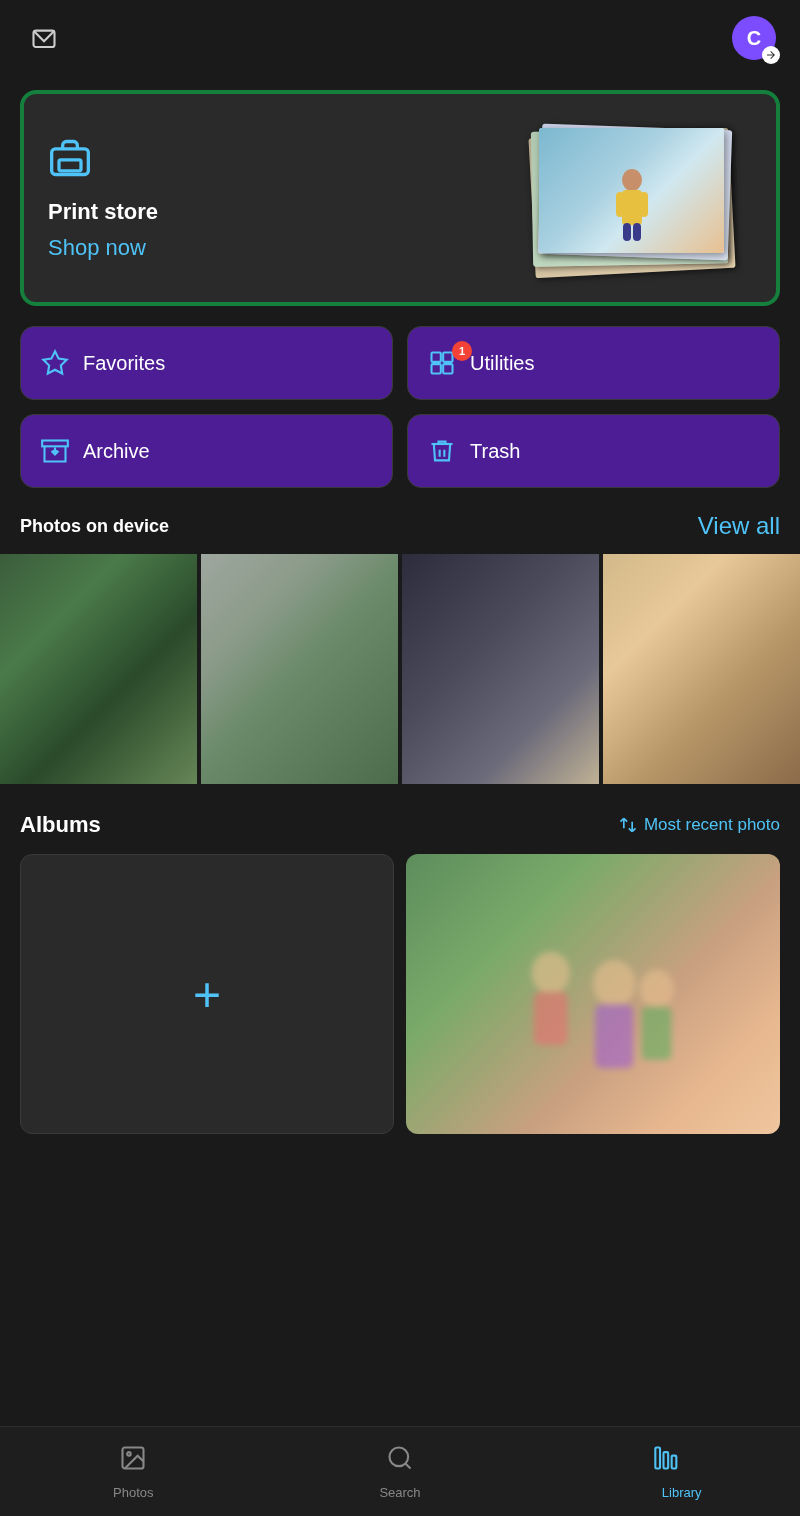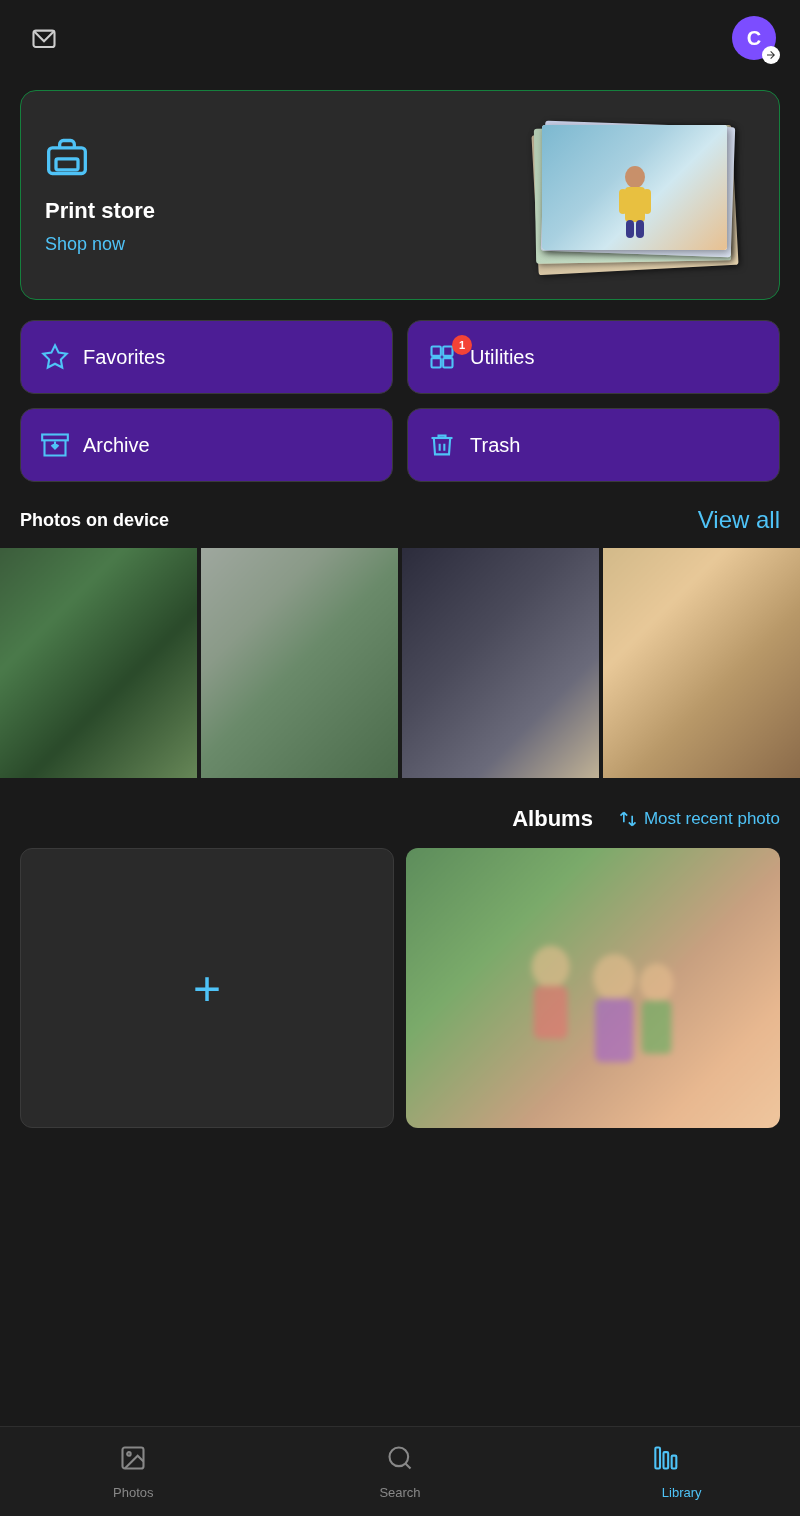--- a/index.html
+++ b/index.html
@@ -63,21 +63,21 @@
     .avatar-badge svg {
       width: 12px;
       height: 12px;
     }
 
     
     .print-store-card {
       margin: 10px 20px 20px 20px;
       background: #2a2a2a;
       border-radius: 16px;
-      border: 1px solid #15803d;
+      border: 4px solid #15803d;
       padding: 24px 24px 24px 24px;
       display: flex;
       align-items: center;
       justify-content: space-between;
       cursor: pointer;
       min-height: 180px;
     }
     .print-store-left {
       display: flex;
       flex-direction: column;
@@ -86,21 +86,21 @@
     .print-store-icon {
       color: #4fc3f7;
       font-size: 36px;
     }
     .print-store-title {
       font-size: 22px;
       font-weight: 600;
       color: #fff;
     }
     .print-store-link {
-      font-size: 18px;
+      font-size: 22px;
       color: #4fc3f7;
       cursor: pointer;
     }
     .print-store-right {
       width: 240px;
       height: 160px;
       position: relative;
     }
     
     .book-stack {
@@ -252,21 +252,21 @@
       transform: scale(1.05);
     }
 
     
     .albums-section {
       padding: 0 20px;
     }
     .albums-header {
       display: flex;
       align-items: center;
-      justify-content: flex-end;
+      justify-content: space-between;
       margin-bottom: 16px;
       gap: 25px;
     }
     .albums-title {
       font-size: 22px;
       font-weight: 600;
       color: #fff;
     }
     .albums-sort {
       display: flex;

